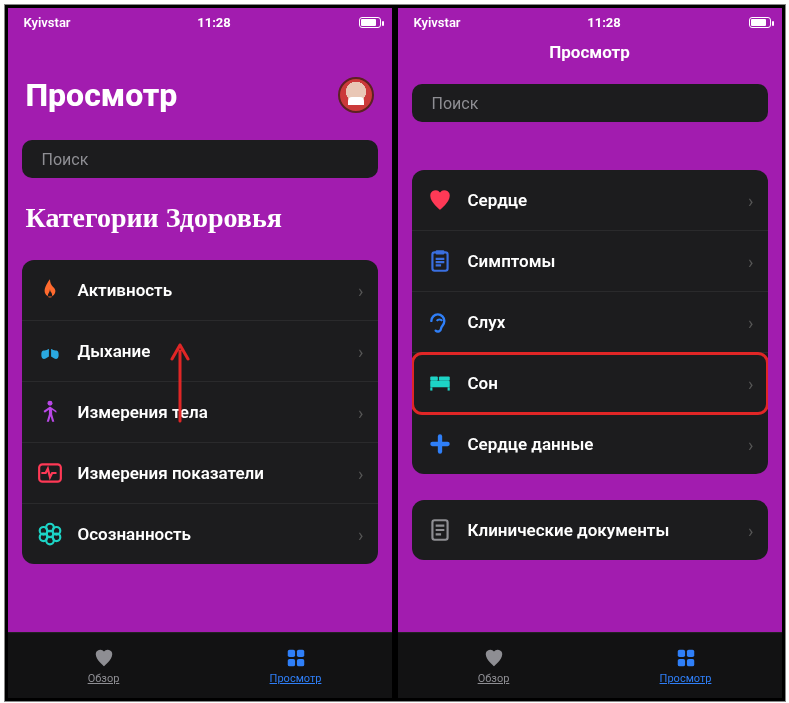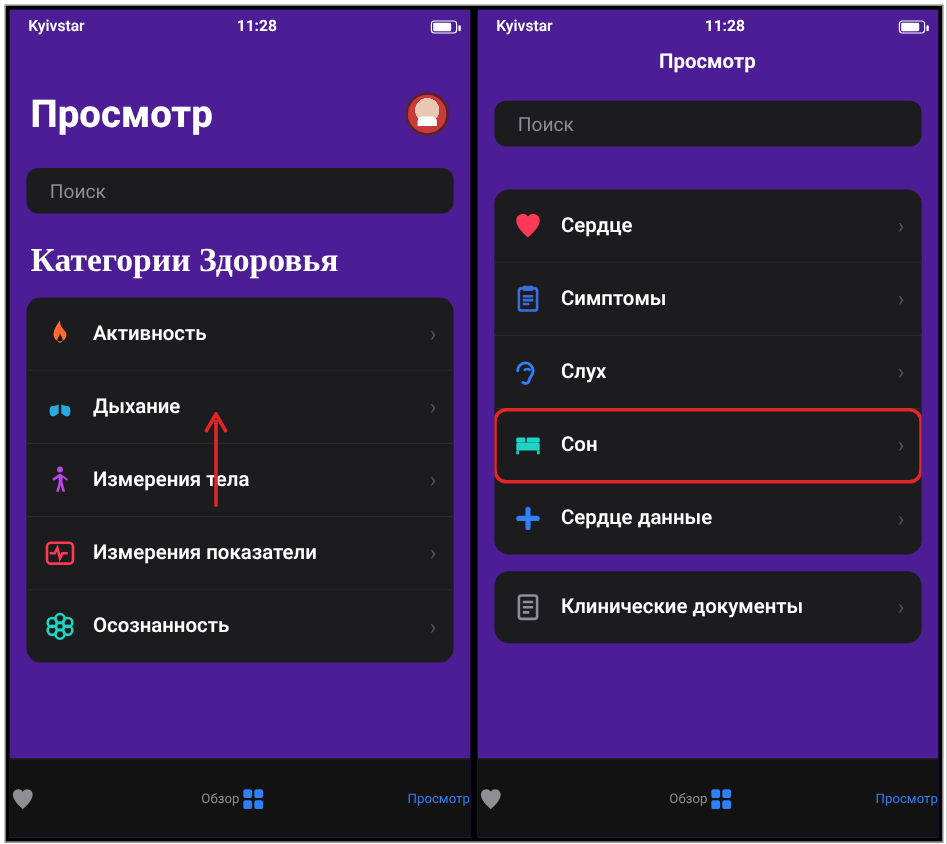--- a/index.html
+++ b/index.html
@@ -13,21 +13,21 @@
   .pair {
     display: flex;
     gap: 6px;
     border: 1px solid #888;
     padding: 3px;
     background: #000;
   }
   .phone {
     width: 384px;
     height: 690px;
-    background: #4c1d95;
+    background: #a21caf;
     color: #fff;
     position: relative;
     overflow: hidden;
     display: flex;
     flex-direction: column;
   }
   
   .statusbar {
     height: 28px;
     display: flex;
@@ -73,21 +73,21 @@
     display:flex; align-items:center; gap:8px;
     padding: 0 12px;
     color: #8e8e93;
     font-size: 16px;
   }
   .section-title {
     font-size: 28px; font-weight: 800; padding: 10px 18px 14px 18px; font-family: Liberation Serif, serif;
   }
   .card {
     background: #1c1c1e;
-    margin: 0 14px 14px 14px;
+    margin: 12px 14px 14px 14px;
     border-radius: 12px;
     overflow: hidden;
   }
   .row {
     display:flex; align-items:center; gap: 14px;
     padding: 16px 14px;
     border-bottom: 1px solid #2a2a2c;
     position: relative;
   }
   .row:last-child { border-bottom: none; }
@@ -106,22 +106,22 @@
 
   
   .tabbar {
     margin-top:auto;
     height: 66px;
     background: #121213;
     display:flex;
     border-top: 1px solid #222;
   }
   .tab {
-    flex:1; display:flex; flex-direction:row; align-items:center; justify-content:space-between; gap:3px;
-    font-size: 11px; color:#8e8e93;
+    flex:1; display:flex; flex-direction:column; align-items:center; justify-content:center; gap:3px;
+    font-size: 11px; color:#8e8e93;text-decoration:underline;
   }
   .tab.active { color:#2f7ff8; }
   .tab svg { width:22px; height:22px; }
 
   
   .arrow-annot {
     position:absolute;
     left: 162px;
     top: 335px;
     width: 20px;

